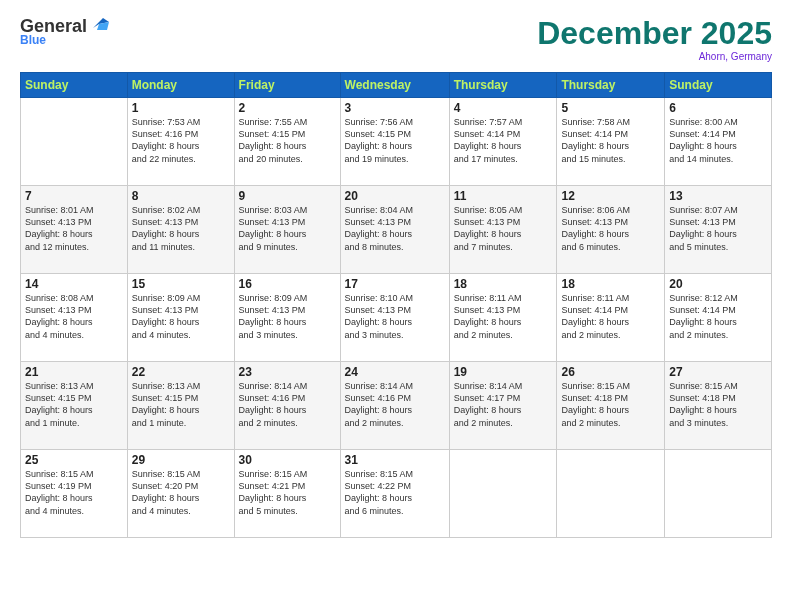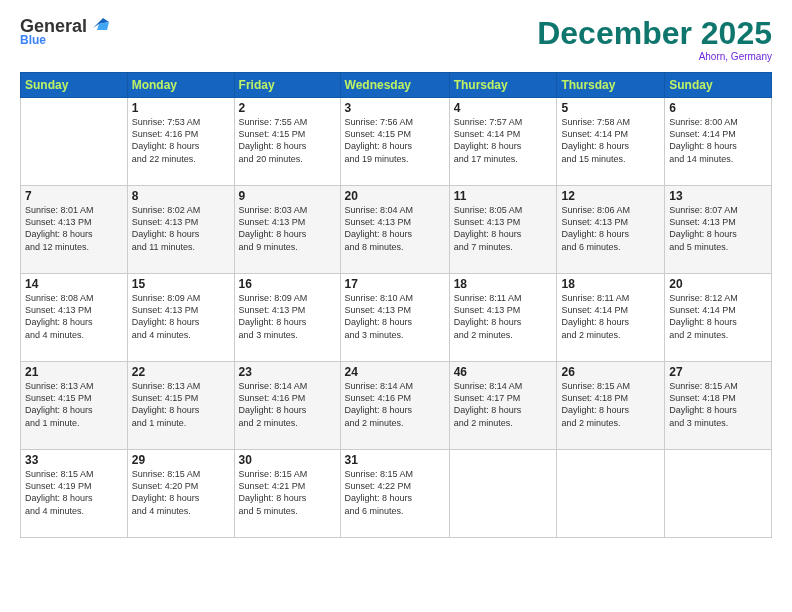--- a/index.html
+++ b/index.html
@@ -218,35 +218,35 @@
           </td>
           <td>
             <span class="day-num">23</span>
             <div class="day-info">Sunrise: 8:14 AM<br>Sunset: 4:16 PM<br>Daylight: 8 hours<br>and 2 minutes.</div>
           </td>
           <td>
             <span class="day-num">24</span>
             <div class="day-info">Sunrise: 8:14 AM<br>Sunset: 4:16 PM<br>Daylight: 8 hours<br>and 2 minutes.</div>
           </td>
           <td>
-            <span class="day-num">46</span>
+            <span class="day-num">19</span>
             <div class="day-info">Sunrise: 8:14 AM<br>Sunset: 4:17 PM<br>Daylight: 8 hours<br>and 2 minutes.</div>
           </td>
           <td>
             <span class="day-num">26</span>
             <div class="day-info">Sunrise: 8:15 AM<br>Sunset: 4:18 PM<br>Daylight: 8 hours<br>and 2 minutes.</div>
           </td>
           <td>
             <span class="day-num">27</span>
             <div class="day-info">Sunrise: 8:15 AM<br>Sunset: 4:18 PM<br>Daylight: 8 hours<br>and 3 minutes.</div>
           </td>
         </tr>
         <tr class="row-white">
           <td>
-            <span class="day-num">33</span>
+            <span class="day-num">25</span>
             <div class="day-info">Sunrise: 8:15 AM<br>Sunset: 4:19 PM<br>Daylight: 8 hours<br>and 4 minutes.</div>
           </td>
           <td>
             <span class="day-num">29</span>
             <div class="day-info">Sunrise: 8:15 AM<br>Sunset: 4:20 PM<br>Daylight: 8 hours<br>and 4 minutes.</div>
           </td>
           <td>
             <span class="day-num">30</span>
             <div class="day-info">Sunrise: 8:15 AM<br>Sunset: 4:21 PM<br>Daylight: 8 hours<br>and 5 minutes.</div>
           </td>

